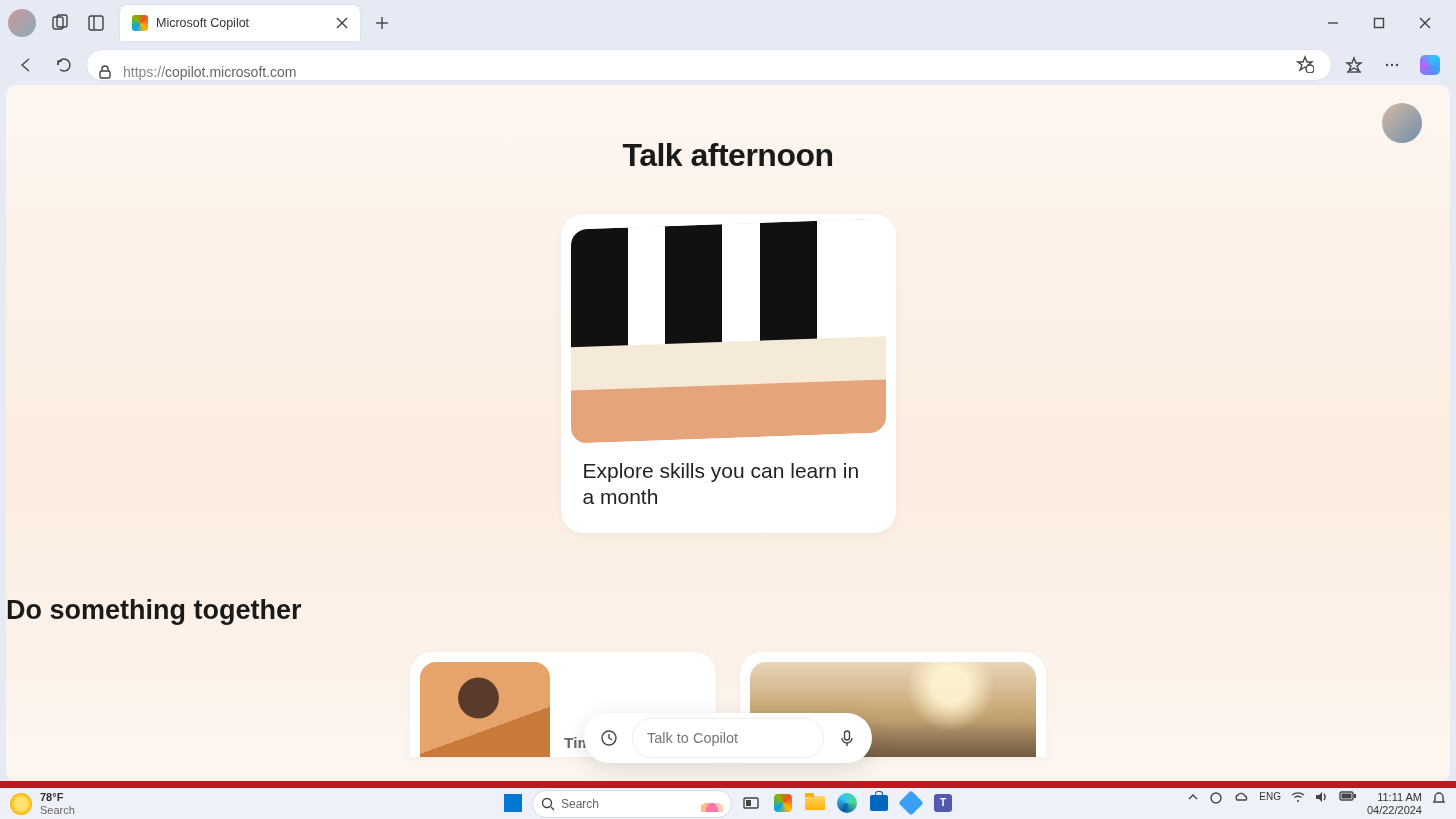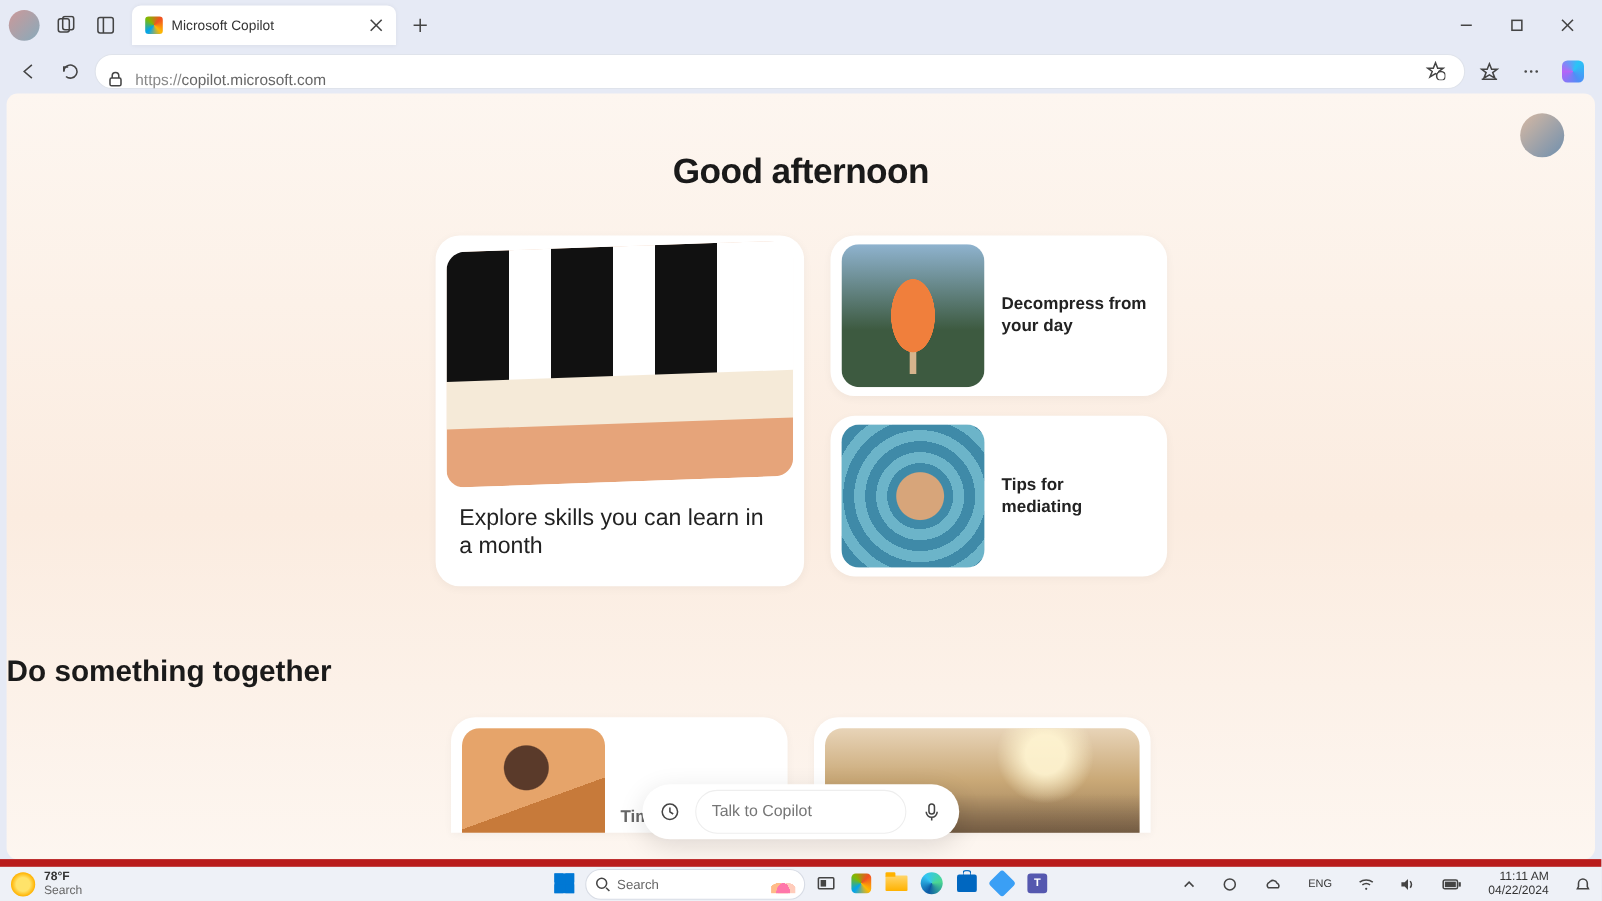--- a/index.html
+++ b/index.html
@@ -78,21 +78,21 @@
     
     .taskbar { position:absolute; bottom:0; left:0; right:0; height:38px; background:#eef1f7; border-top:7px solid #b91c1c; display:flex; align-items:center; padding:12px 10px; }
     .weather { display:flex; align-items:center; gap:8px; font-size:11px; color:#333; line-height:1.1; }
     .sun { width:22px; height:22px; border-radius:50%; background: radial-gradient(circle,#ffe36a 40%,#ffb200 70%); }
     .tb-center { position:absolute; left:50%; transform:translateX(-50%); display:flex; align-items:flex-start; gap:6px; }
     .tb-icon { width:26px; height:26px; border-radius:4px; display:flex; align-items:center; justify-content:center; cursor:pointer; }
     .tb-search { width:200px; height:28px; background:#fff; border:1px solid #d8dce5; border-radius:15px; display:flex; align-items:center; padding:0 8px; gap:6px; font-size:12px; color:#666; }
     .tb-search .lotus { width:22px; height:16px; margin-left:auto; background: radial-gradient(ellipse at 50% 100%,#f7a 0 40%,transparent 41%), radial-gradient(ellipse at 30% 100%,#fb8 0 40%,transparent 41%), radial-gradient(ellipse at 70% 100%,#fcb 0 40%,transparent 41%); }
     .win-logo { background: conic-gradient(#0078d4 0 25%, #0078d4 0); display:grid; grid-template:1fr 1fr/1fr 1fr; gap:2px; width:18px; height:18px; }
     .win-logo span{ background:#0078d4; }
-    .tb-right { margin-left:auto; display:flex; align-items:center; gap:24px; font-size:11px; color:#333; }
+    .tb-right { margin-left:auto; display:flex; align-items:flex-start; gap:10px; font-size:11px; color:#333; }
     .clock { text-align:right; line-height:1.15; }
 
     svg { display:block; }
     .ico { stroke:#444; stroke-width:1.4; fill:none; }
   </style>
 </head>
 <body>
 
 <div class="titlebar">
   <div class="profile-icon"></div>
@@ -186,36 +186,26 @@
         <circle cx="14" cy="9" r="0.5" fill="#444"></circle>
       </svg>
     </div>
   <div class="chrome-btn">
       <div style="width:20px;height:20px;border-radius:5px;background:conic-gradient(from 30deg,#29c5f6,#4f8ef7,#b564f7,#29c5f6);"></div>
     </div>
 </div>
 
 <div class="page">
   <div class="avatar-top"></div>
-  <h1 class="greeting">Good afternoon</h1>
+  <h1 class="greeting">Talk afternoon</h1>
 
   <div class="cards-row">
     <div class="big-card">
       <div class="img piano"></div>
       <div class="cap">Explore skills you can learn in a month</div>
-    </div>
-    <div class="small-cards">
-      <div class="small-card">
-        <div class="img popsicle"></div>
-        <div class="cap">Decompress from your day</div>
-      </div>
-      <div class="small-card">
-        <div class="img water-hand"></div>
-        <div class="cap">Tips for mediating</div>
-      </div>
     </div>
   </div>
 
   <h2 class="subhead">Do something together</h2>
 
   <div class="cards-row2">
     <div class="wide-card">
       <div class="img person"></div>
       <div class="cap">Tim</div>
     </div>

